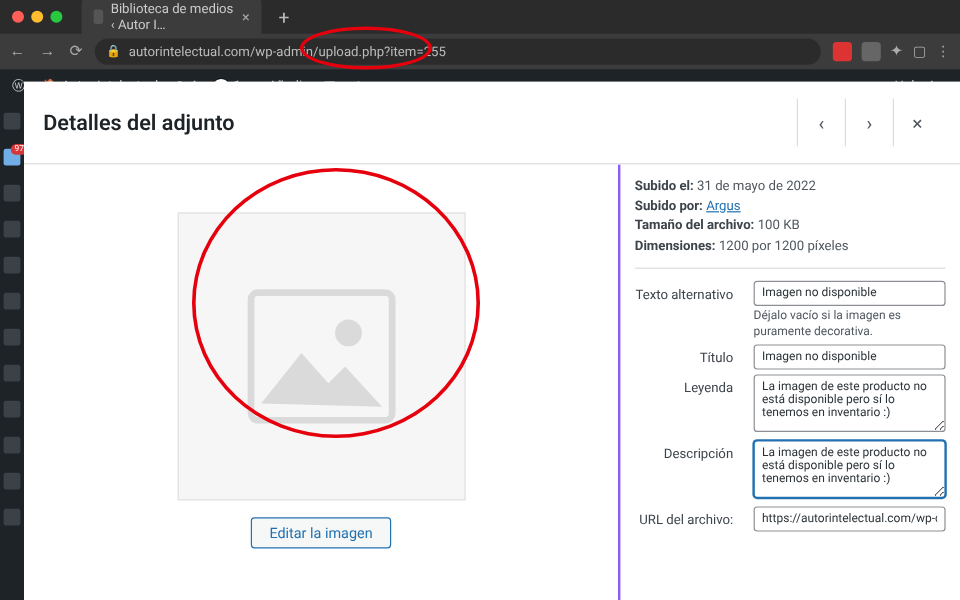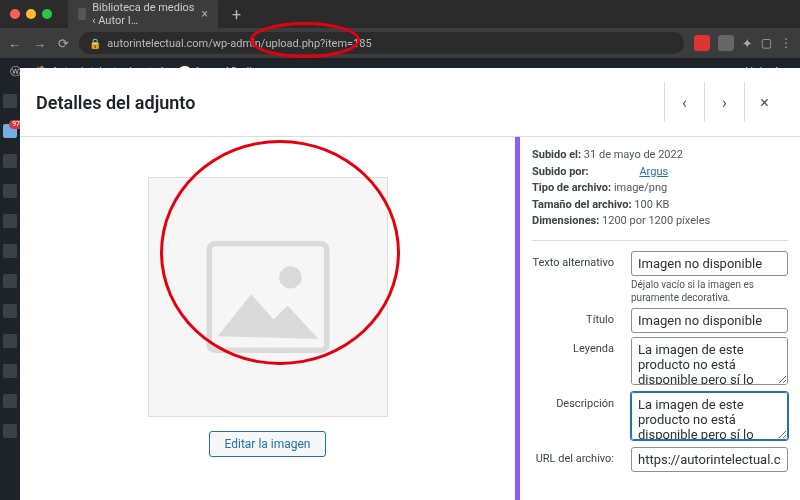--- a/index.html
+++ b/index.html
@@ -42,30 +42,30 @@
   .nav-btn { width: 40px; height: 40px; border-left: 1px solid #dcdcde; display: flex; align-items: center; justify-content: center; color: #50575e; cursor: pointer; font-size: 16px; }
   .modal-body { flex: 1; display: flex; overflow: hidden; }
 
   
   .preview-pane { flex: 1; display: flex; flex-direction: column; align-items: center; justify-content: center; padding: 10px 20px 14px; position: relative; }
   .preview-box { width: 240px; height: 240px; background: #f6f6f6; border: 1px solid #e0e0e0; display: flex; align-items: center; justify-content: center; }
   .placeholder-svg { width: 140px; height: 140px; opacity: .5; }
   .edit-btn { margin-top: 14px; background: #f6f7f7; border: 1px solid #2271b1; color: #2271b1; padding: 5px 14px; font-size: 12px; border-radius: 3px; cursor: pointer; }
 
   
-  .details-pane { width: 285px; border-left: 5px solid #8b5cf6; padding: 10px 12px 8px; overflow-y: auto; font-size: 11px; color: #50575e; }
+  .details-pane { width: 285px; border-left: 2px solid #8b5cf6; padding: 10px 12px 8px; overflow-y: auto; font-size: 11px; color: #50575e; }
   .meta-block div { line-height: 1.5; }
   .meta-block strong { color: #3c434a; }
-  .meta-block a { color: #2271b1; text-decoration: underline; margin-left: 48px; }
+  .meta-block a { color: #2271b1; text-decoration: underline; }
   .sep { border: none; border-top: 1px solid #dcdcde; margin: 10px 0; }
 
   .form-row { display: flex; align-items: flex-start; margin-bottom: 4px; gap: 17px; }
   .form-row label { width: 82px; text-align: right; font-size: 11px; color: #3c434a; padding-top: 5px; flex-shrink: 0; }
   .form-row .val-col { flex: 1; }
-  .tin { width: 100%; border: 1px solid #8c8f94; border-radius: 3px; padding: 4px 6px; font-size: 13px; color: #2c3338; }
+  .tin { width: 100%; border: 1px solid #8c8f94; border-radius: 3px; padding: 4px 6px; font-size: 10px; color: #2c3338; }
   .tin.focus { border-color: #2271b1; box-shadow: 0 0 0 1px #2271b1; }
   textarea.tin { resize: vertical; font-family: inherit; height: 48px; }
   .help { color: #2271b1; font-size: 10px; line-height: 1.3; margin-top: 3px; text-decoration: underline; }
   .help-plain { color: #50575e; font-size: 10px; line-height: 1.3; margin-top: 2px; }
 
   
   .anno { position: absolute; border: 3px solid #e6000d; border-radius: 50%; pointer-events: none; z-index: 50; }
   .anno-url { top: 22px; left: 250px; width: 110px; height: 36px; }
   .anno-img { top: 140px; left: 160px; width: 240px; height: 225px; }
 </style>
@@ -87,21 +87,21 @@
 </div>
 
 <div class="addr-bar">
   <div class="nav-icons">
     <span>←</span>
     <span>→</span>
     <span>⟳</span>
   </div>
   <div class="url-field">
     <span class="lock">🔒</span>
-    <span>autorintelectual.com/wp-admin/upload.php?item=185</span>
+    <span>autorintelectual.com/wp-admin/upload.php?item=255</span>
   </div>
   <div class="right-icons">
     <div class="ext-badge ext1"></div>
     <div class="ext-badge ext2"></div>
     <span style="font-size:13px;">✦</span>
     <span>▢</span>
     <span>⋮</span>
   </div>
 </div>
 
@@ -155,21 +155,20 @@
           <path d="M14 78 L38 48 L54 66 L64 56 L86 80 Z" fill="#c0c0c0"></path>
         </svg>
       </div>
       <button class="edit-btn">Editar la imagen</button>
     </div>
 
     <div class="details-pane">
       <div class="meta-block">
         <div><strong>Subido el:</strong> <span>31 de mayo de 2022</span></div>
         <div><strong>Subido por:</strong> <a>Argus</a></div>
-        <div><strong>Tipo de archivo:</strong> <span>image/png</span></div>
         <div><strong>Tamaño del archivo:</strong> <span>100 KB</span></div>
         <div><strong>Dimensiones:</strong> <span>1200 por 1200 píxeles</span></div>
       </div>
 
       <hr class="sep">
 
       <div class="form-row">
         <label>Texto alternativo</label>
         <div class="val-col">
           <input class="tin" value="Imagen no disponible" style="">

